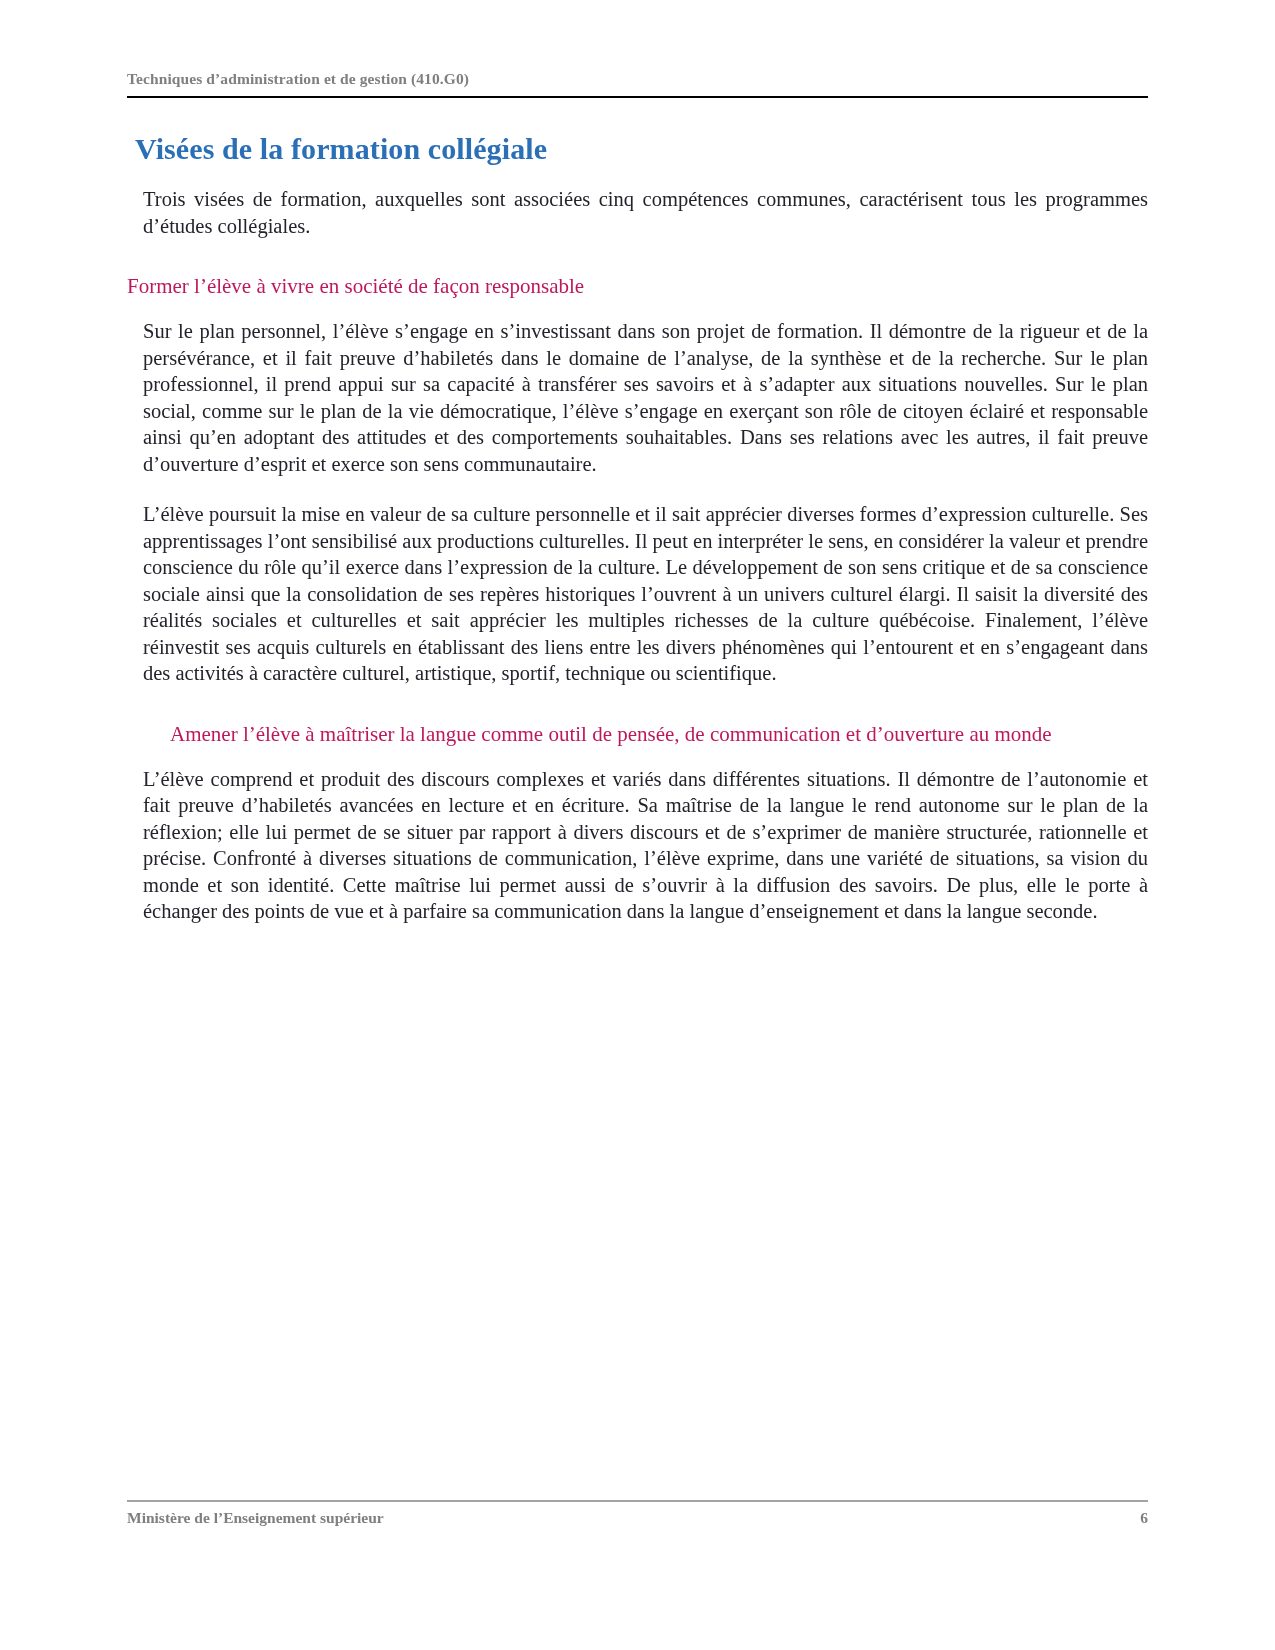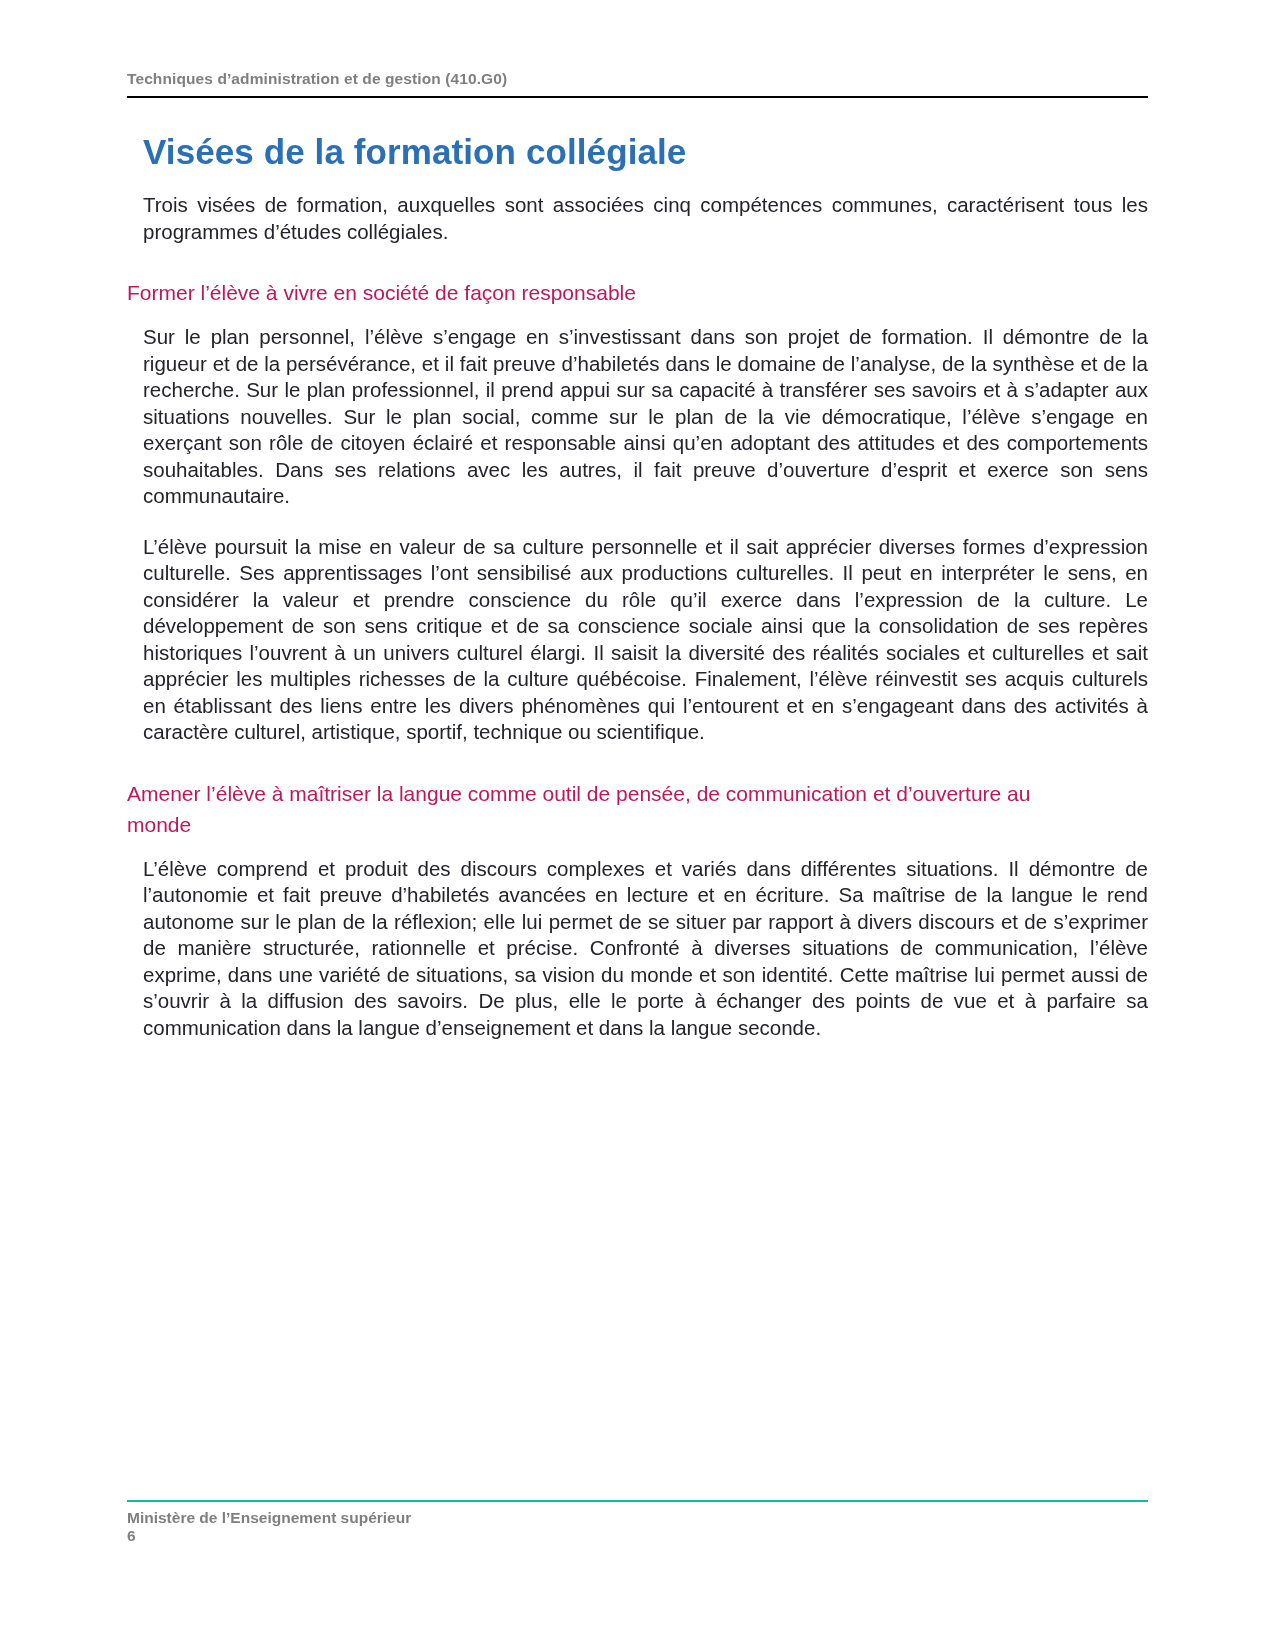--- a/index.html
+++ b/index.html
@@ -8,42 +8,43 @@
     width: 1275px;
     height: 1650px;
     position: relative;
     font-family: "Liberation Sans", "DejaVu Sans", sans-serif;
     color: #23232b;
   }
   .page {
     position: absolute;
     inset: 0;
     padding: 0 127px;
+    font-family: Liberation Serif, serif;
   }
   
   .doc-header {
     padding-top: 70px;
     border-bottom: 2.5px solid #000000;
     padding-bottom: 8px;
   }
   .doc-header .running-title {
     color: #7f7f7f;
     font-weight: bold;
     font-size: 15.5px;
     letter-spacing: 0.1px;
   }
   
   .doc-main {
     padding-top: 34px;
   }
   h1.doc-title {
     color: #2b70b6;
-    font-size: 35px;
+    font-size: 30px;
     font-weight: bold;
-    margin: 0 0 20px 16px;
+    margin: 0 0 20px 8px;
     letter-spacing: 0.1px;
   }
   h2.section-heading {
     color: #be185d;
     font-size: 21px;
     font-weight: normal;
     margin: 32px 0 16px 0;
     line-height: 31px;
   }
   p.body-paragraph {
@@ -51,26 +52,25 @@
     line-height: 26.5px;
     text-align: justify;
     margin: 0 0 24px 16px;
   }
   
   .doc-footer {
     position: absolute;
     left: 127px;
     right: 127px;
     top: 1500px;
-    border-top: 2px solid #14b8a6;
+    border-top: 2px solid #a3a3a3;
     padding-top: 7px;
     display: flex;
     justify-content: space-between;
     align-items: baseline;
-    flex-direction: column;
   }
   .doc-footer .footer-text,
   .doc-footer .page-number {
     color: #7f7f7f;
     font-weight: bold;
     font-size: 15.5px;
   }
 </style>
 </head>
 <body>
@@ -88,21 +88,21 @@
     <p class="body-paragraph">Trois visées de formation, auxquelles sont associées cinq compétences communes, caractérisent tous les programmes d’études collégiales.</p>
 
 
     <h2 class="section-heading">Former l’élève à vivre en société de façon responsable</h2>
 
     <p class="body-paragraph">Sur le plan personnel, l’élève s’engage en s’investissant dans son projet de formation. Il démontre de la rigueur et de la persévérance, et il fait preuve d’habiletés dans le domaine de l’analyse, de la synthèse et de la recherche. Sur le plan professionnel, il prend appui sur sa capacité à transférer ses savoirs et à s’adapter aux situations nouvelles. Sur le plan social, comme sur le plan de la vie démocratique, l’élève s’engage en exerçant son rôle de citoyen éclairé et responsable ainsi qu’en adoptant des attitudes et des comportements souhaitables. Dans ses relations avec les autres, il fait preuve d’ouverture d’esprit et exerce son sens communautaire.</p>
 
 
     <p class="body-paragraph">L’élève poursuit la mise en valeur de sa culture personnelle et il sait apprécier diverses formes d’expression culturelle. Ses apprentissages l’ont sensibilisé aux productions culturelles. Il peut en interpréter le sens, en considérer la valeur et prendre conscience du rôle qu’il exerce dans l’expression de la culture. Le développement de son sens critique et de sa conscience sociale ainsi que la consolidation de ses repères historiques l’ouvrent à un univers culturel élargi. Il saisit la diversité des réalités sociales et culturelles et sait apprécier les multiples richesses de la culture québécoise. Finalement, l’élève réinvestit ses acquis culturels en établissant des liens entre les divers phénomènes qui l’entourent et en s’engageant dans des activités à caractère culturel, artistique, sportif, technique ou scientifique.</p>
 
-    <h2 class="section-heading" style="max-width: 960px;">Amener l’élève à maîtriser la langue comme outil de pensée, de communication et d’ouverture au monde</h2>
+    <h2 class="section-heading" style="max-width: 960px; margin-left: 43px;">Amener l’élève à maîtriser la langue comme outil de pensée, de communication et d’ouverture au monde</h2>
 
     <p class="body-paragraph">L’élève comprend et produit des discours complexes et variés dans différentes situations. Il démontre de l’autonomie et fait preuve d’habiletés avancées en lecture et en écriture. Sa maîtrise de la langue le rend autonome sur le plan de la réflexion; elle lui permet de se situer par rapport à divers discours et de s’exprimer de manière structurée, rationnelle et précise. Confronté à diverses situations de communication, l’élève exprime, dans une variété de situations, sa vision du monde et son identité. Cette maîtrise lui permet aussi de s’ouvrir à la diffusion des savoirs. De plus, elle le porte à échanger des points de vue et à parfaire sa communication dans la langue d’enseignement et dans la langue seconde.</p>
 
   </main>
 
   <footer class="doc-footer">
     <span class="footer-text">Ministère de l’Enseignement supérieur</span>
     <span class="page-number">6</span>
   </footer>
 

